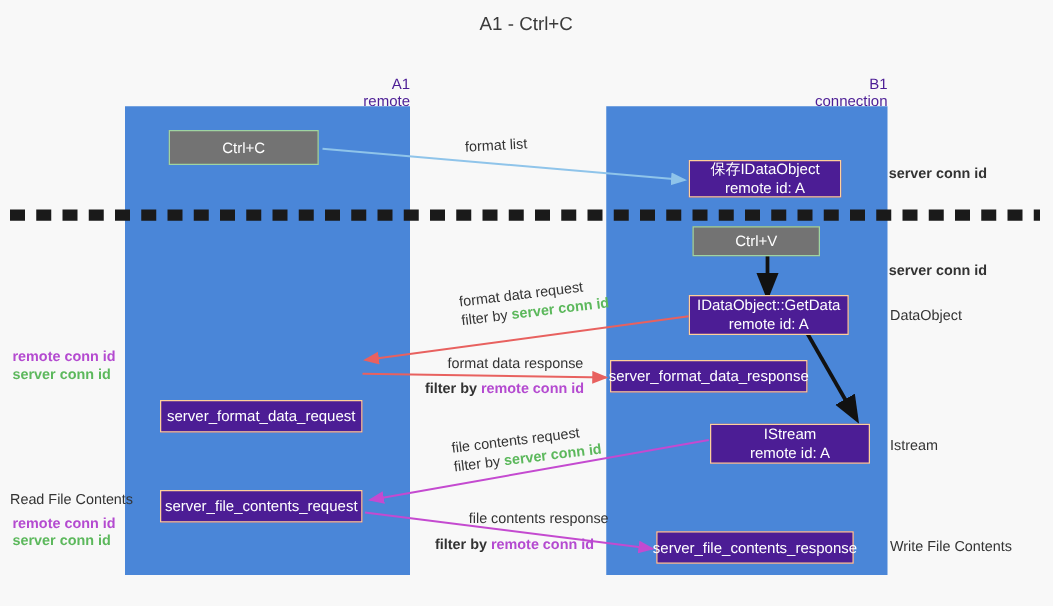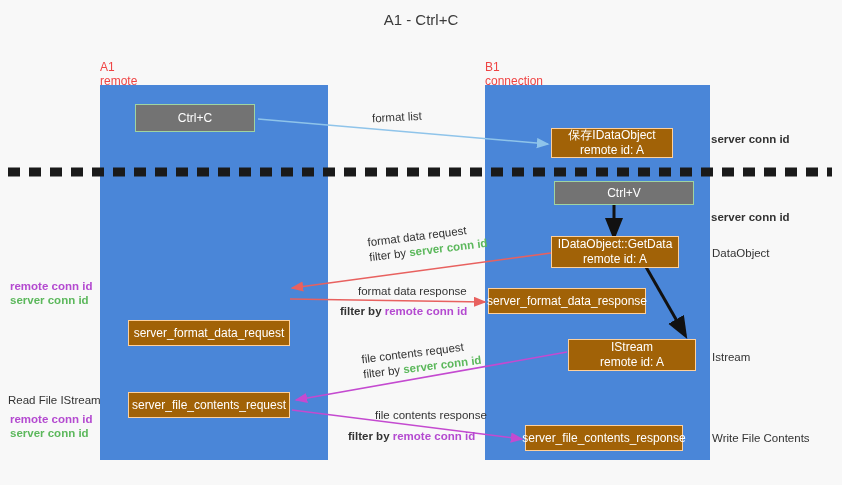--- a/index.html
+++ b/index.html
@@ -17,42 +17,42 @@
   }
   .col {
     position: absolute;
     background: #4a86d8;
   }
   .col-a { left: 100px; top: 85px; width: 228px; height: 375px; }
   .col-b { left: 485px; top: 85px; width: 225px; height: 375px; }
 
   .col-head {
     position: absolute;
-    text-align: left;
-    color: #ef4444;
+    text-align: right;
+    color: #4c1d95;
     font-size: 12px;
     line-height: 14px;
   }
   .col-head .l2 { display: block; }
 
   .box {
     position: absolute;
     box-sizing: border-box;
     display: flex;
     flex-direction: column;
     align-items: center;
     justify-content: center;
     color: #ffffff;
     font-size: 12px;
     line-height: 15px;
     text-align: center;
     border: 1px solid rgba(255,255,255,0.55);
   }
   .box.green { background: #737373; border-color: #9fd4a1; }
-  .box.orange { background: #a16207; border-color: #ffd09a; }
+  .box.orange { background: #4c1d95; border-color: #ffd09a; }
   .box .l2 { display: block; }
 
   .edge-label {
     position: absolute;
     font-size: 11.5px;
     color: #333333;
     white-space: nowrap;
     line-height: 15px;
   }
   .green-t { color: #5cb85c; font-weight: bold; }
@@ -149,21 +149,21 @@
 
   <div class="box orange" style="left:128px; top:392px; width:162px; height:26px;">
     <span>server_file_contents_request</span>
   </div>
 
   <div class="box orange" style="left:551px; top:128px; width:122px; height:30px;">
     <span>保存IDataObject</span>
     <span class="l2">remote id: A</span>
   </div>
 
-  <div class="box green" style="left:554px; top:181px; width:140px; height:24px;">
+  <div class="box green" style="left:554px; top:181px; width:102px; height:24px;">
     <span>Ctrl+V</span>
   </div>
 
   <div class="box orange" style="left:551px; top:236px; width:128px; height:32px;">
     <span>IDataObject::GetData</span>
     <span class="l2">remote id: A</span>
   </div>
 
   <div class="box orange" style="left:488px; top:288px; width:158px; height:26px;">
     <span>server_format_data_response</span>
@@ -210,21 +210,21 @@
       <span style="font-weight:bold;">filter by</span>
       <span class="purple-t">remote conn id</span>
     </div>
   </div>
 
   <div class="side-label" style="left:10px; top:279px;">
     <div class="side-conn purple-t">remote conn id</div>
     <div class="side-conn green-t">server conn id</div>
   </div>
 
-  <div class="side-label" style="left:8px; top:393px;">Read File IStream</div>
+  <div class="side-label" style="left:8px; top:393px;">Read File Contents</div>
 
   <div class="side-label" style="left:10px; top:412px;">
     <div class="side-conn purple-t">remote conn id</div>
     <div class="side-conn green-t">server conn id</div>
   </div>
 
   <div class="side-label side-conn green-t" style="left:711px; top:132px;">server conn id</div>
   <div class="side-label side-conn green-t" style="left:711px; top:210px;">server conn id</div>
   <div class="side-label" style="left:712px; top:246px;">DataObject</div>
   <div class="side-label" style="left:712px; top:350px;">Istream</div>

